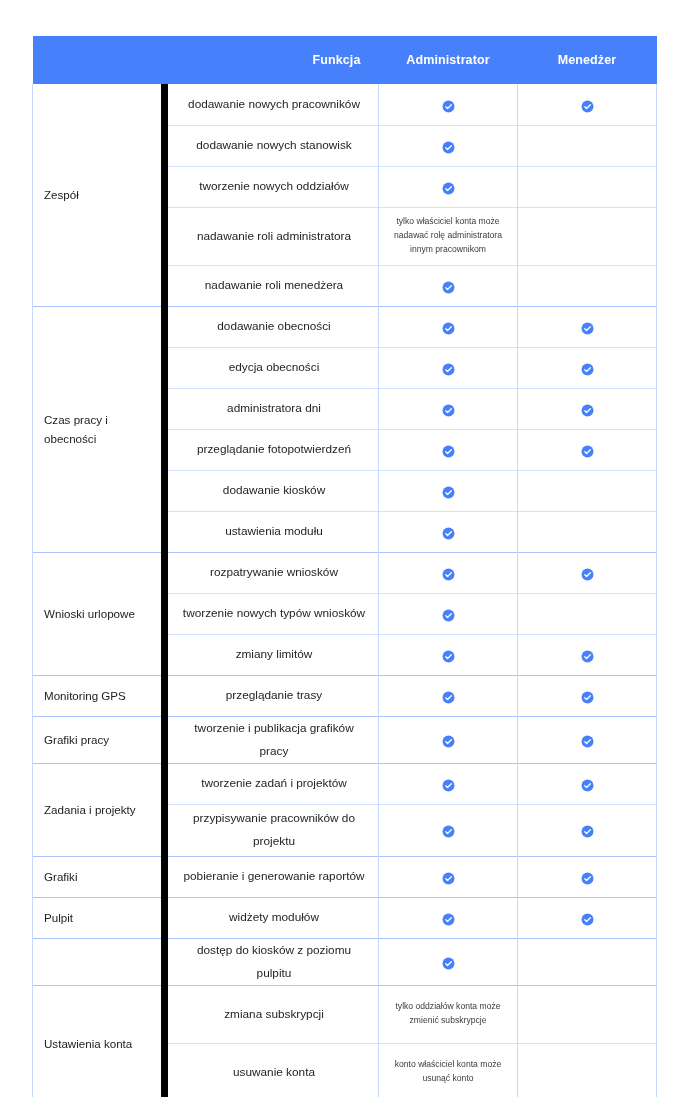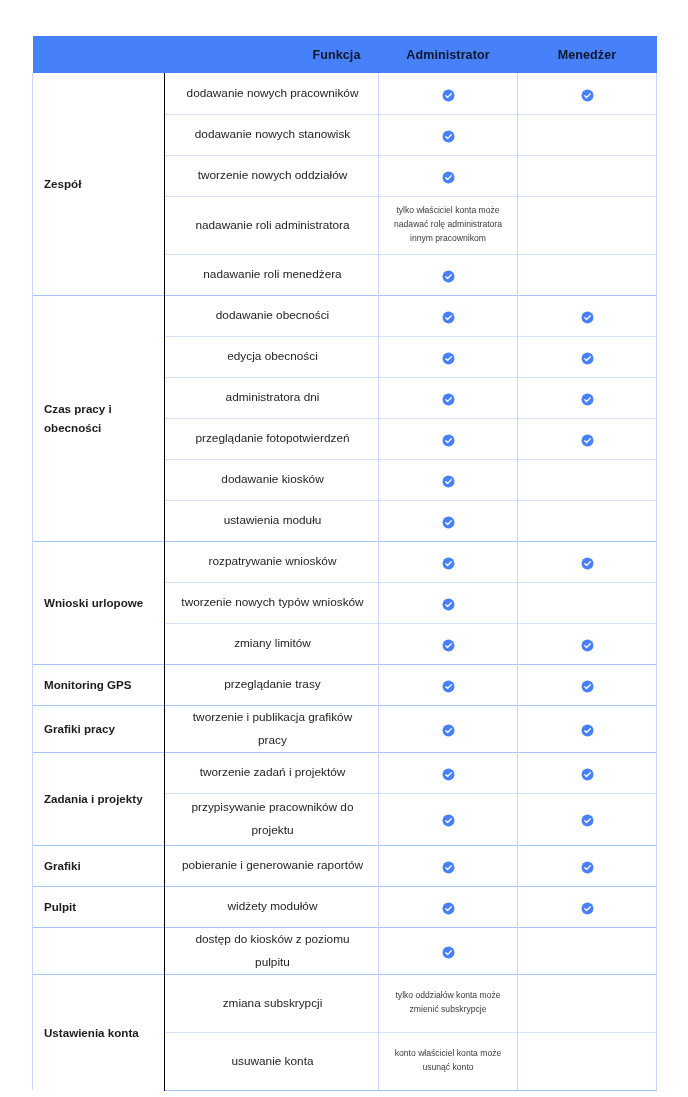--- a/index.html
+++ b/index.html
@@ -27,45 +27,45 @@
     border-collapse: collapse;
     table-layout: fixed;
   }
   .perm-table col.c-group { width: 132px; }
   .perm-table col.c-feature { width: 214px; }
   .perm-table col.c-admin { width: 139px; }
   .perm-table col.c-manager { width: 139px; }
 
   thead th {
     background: #4780fb;
-    color: #0f172a;
+    color: #ffffff;
     font-size: 12.5px;
     font-weight: bold;
-    height: 37px;
+    height: 48px;
     padding: 0 14px;
     border: none;
     letter-spacing: 0.1px;
   }
   thead th.th-group { }
   thead th.th-feature { text-align: right; padding-right: 18px; }
   thead th.th-admin,
   thead th.th-manager { }
 
   tbody tr td {
     background: #ffffff;
     vertical-align: middle;
   }
 
   
   td.grp {
     border-left: 1px solid #c7d8fd;
-    border-right: 1px solid #000000;
+    border-right: 7px solid #000000;
     padding: 0 0 0 11px;
     font-size: 11.6px;
-    font-weight: bold;
+    font-weight: normal;
     color: #1c1c21;
     line-height: 1.65;
     vertical-align: middle;
   }
   td.feat {
     border-right: 1px solid #c7d8fd;
     padding: 0 12px 0 14px;
     font-size: 11.8px;
     color: #23242a;
     line-height: 1.95;

